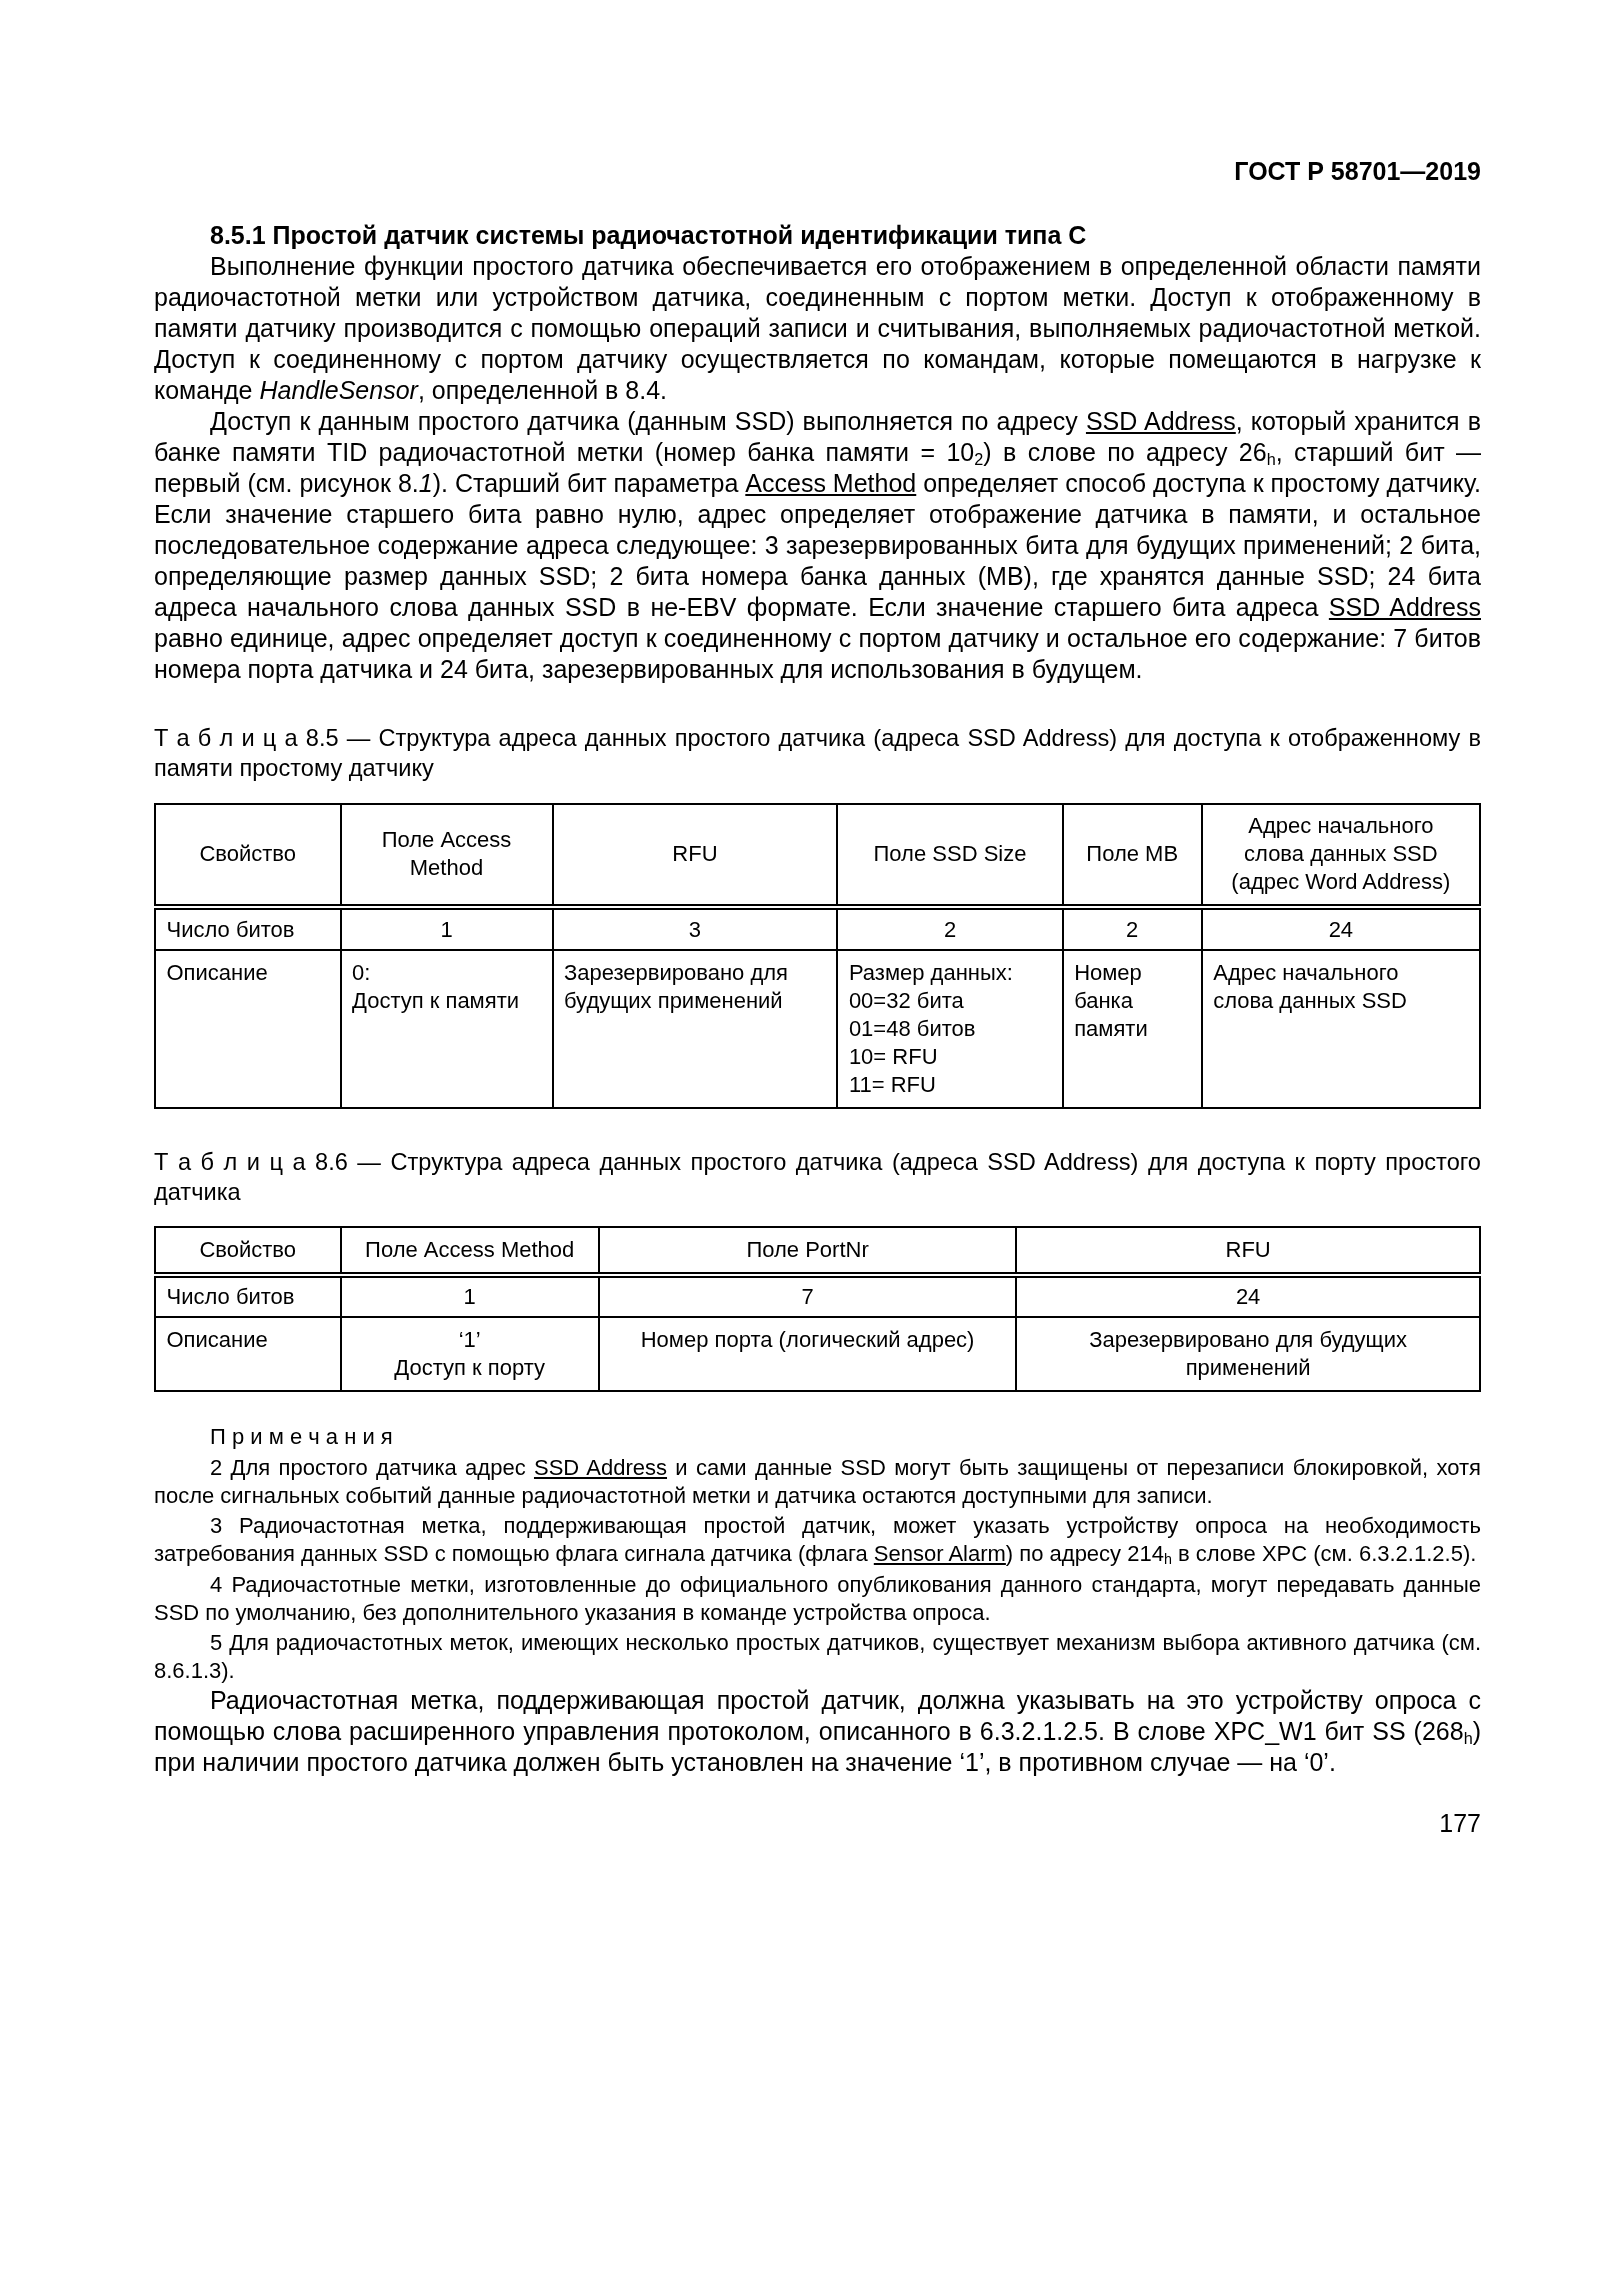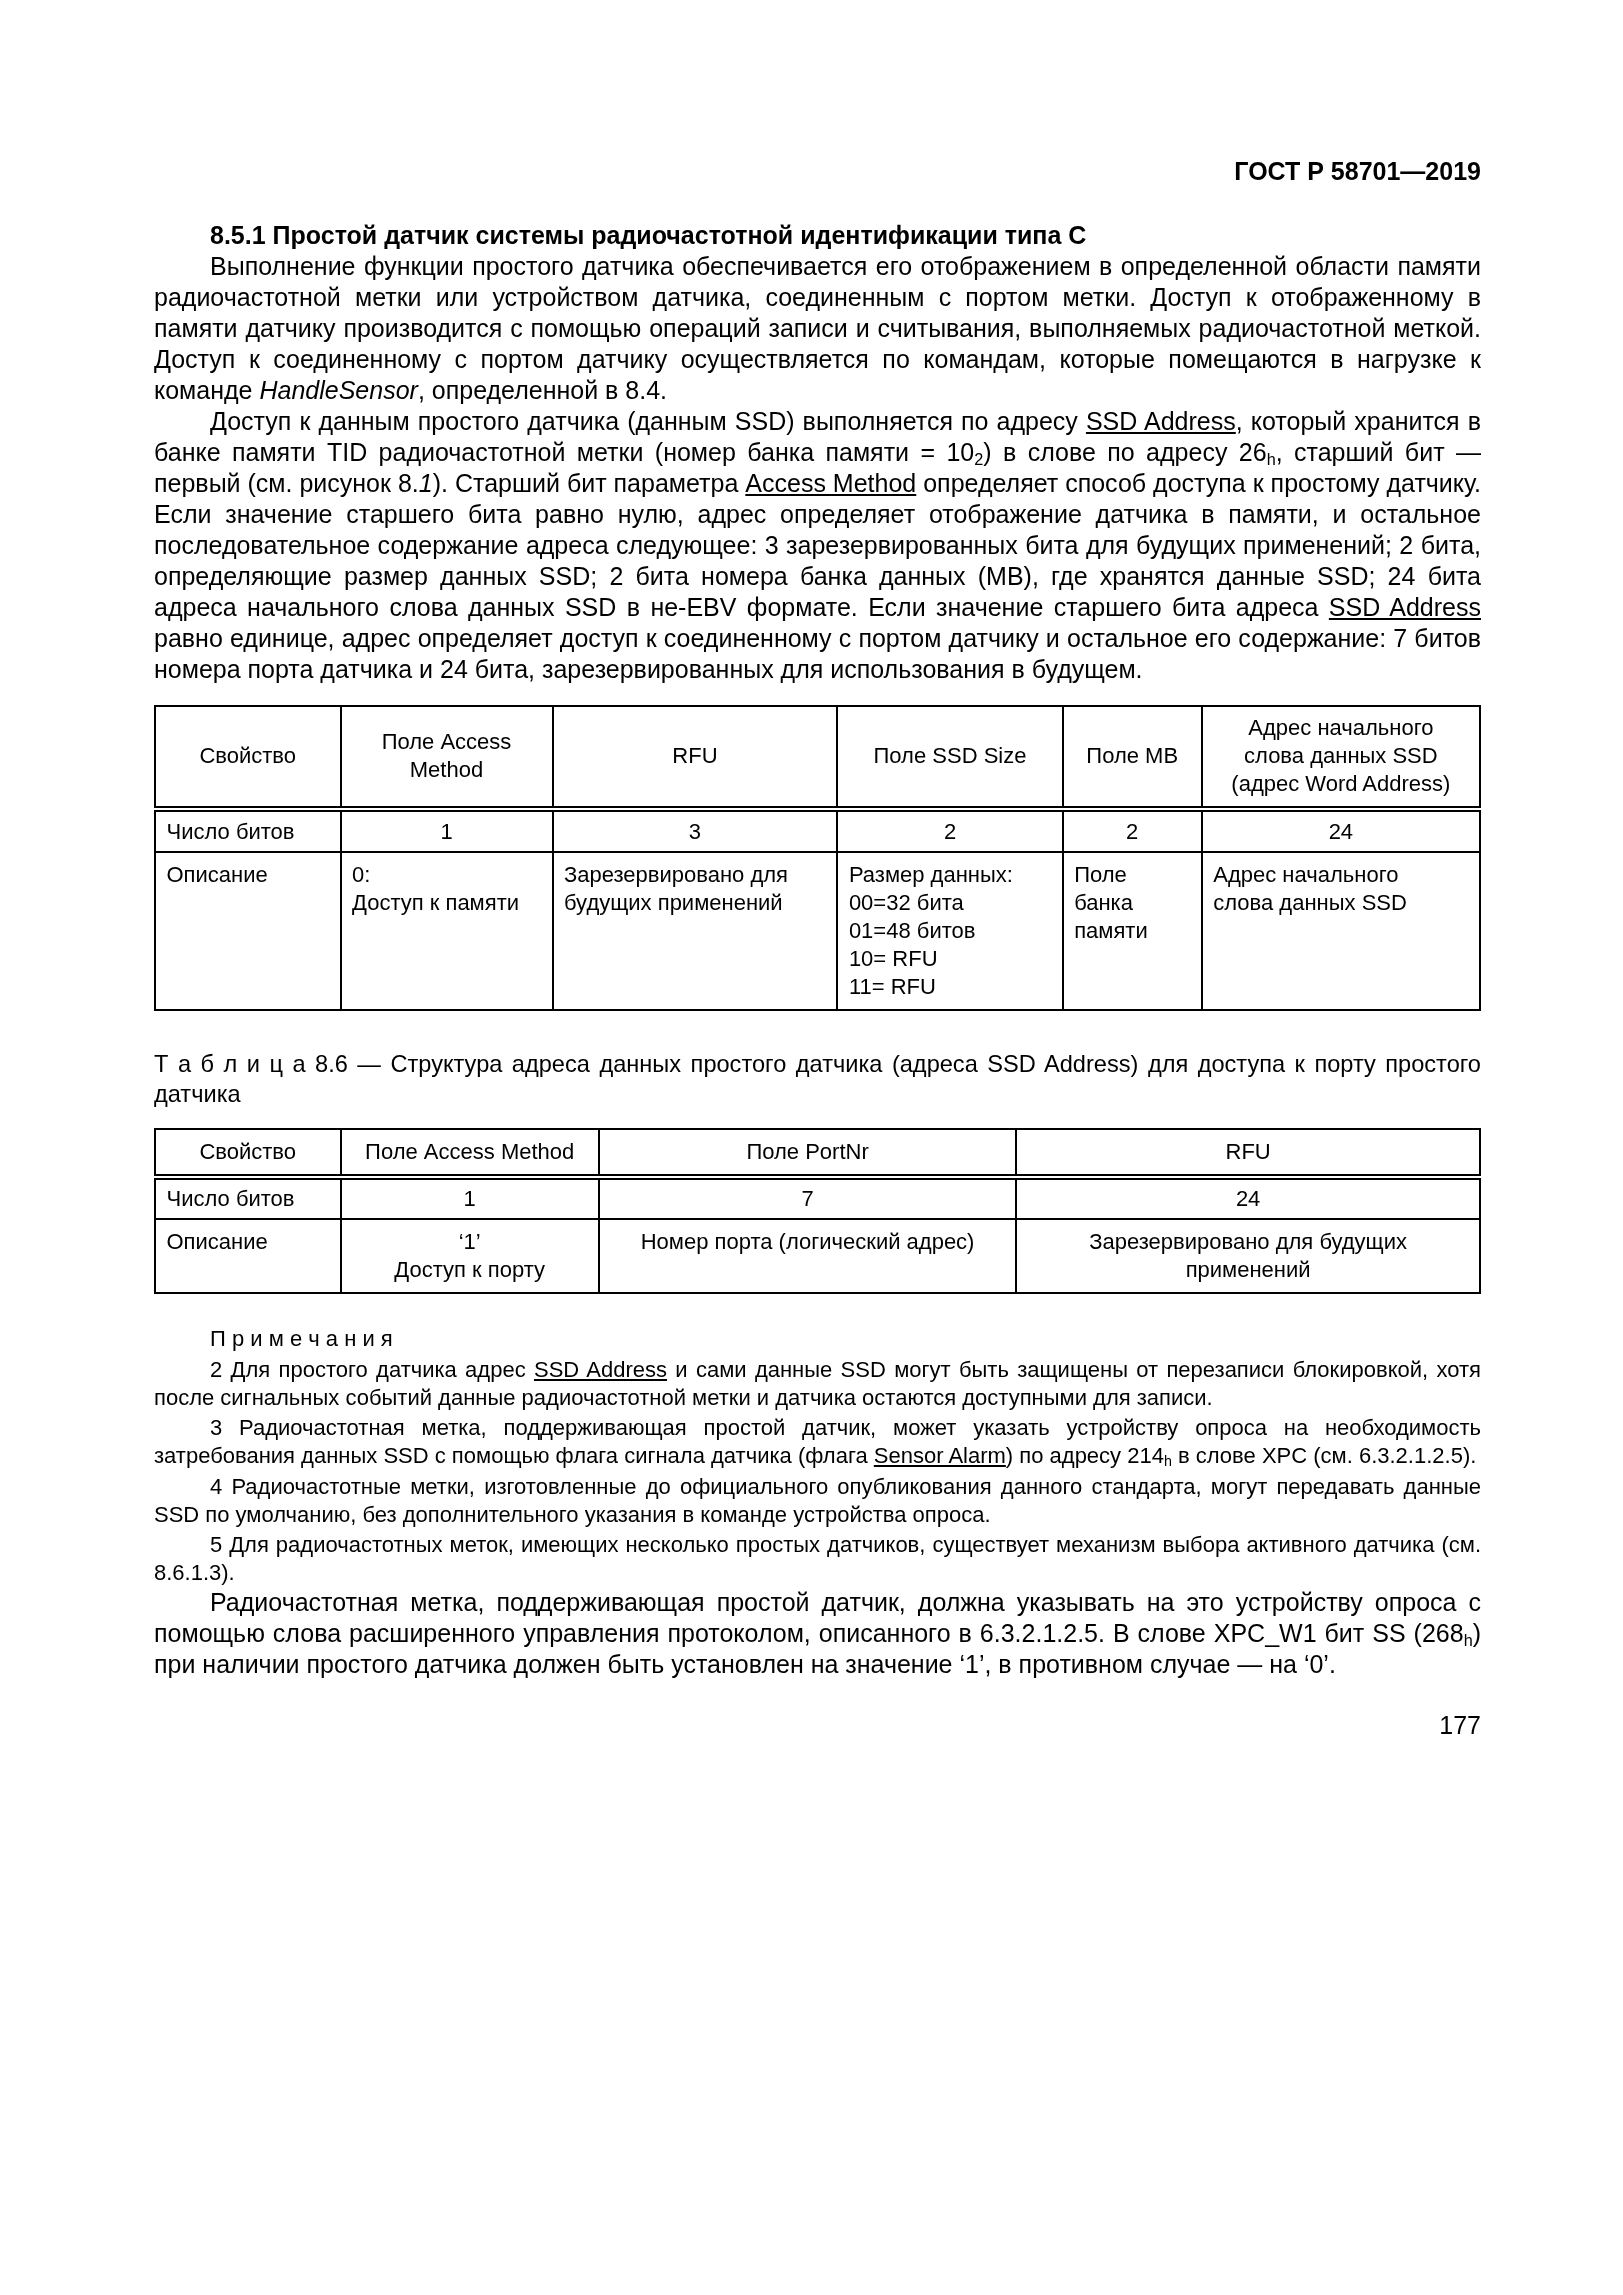--- a/index.html
+++ b/index.html
@@ -97,20 +97,21 @@
 
   <div class="running-header">
     <span>ГОСТ Р 58701—2019</span>
   </div>
 
   <div class="section-heading">8.5.1 Простой датчик системы радиочастотной идентификации типа С</div>
 
   <p class="body"><span>Выполнение функции простого датчика обеспечивается его отображением в определенной области памяти радиочастотной метки или устройством датчика, соединенным с портом метки. Доступ к отображенному в памяти датчику производится с помощью операций записи и считывания, выполняемых радиочастотной меткой. Доступ к соединенному с портом датчику осуществляется по командам, которые помещаются в нагрузке к команде </span><span class="run-i">HandleSensor</span><span>, определенной в 8.4.</span></p>
   <p class="body"><span>Доступ к данным простого датчика (данным SSD) выполняется по адресу </span><span class="run-u">SSD Address</span><span>, который хранится в банке памяти TID радиочастотной метки (номер банка памяти = 10</span><span class="run-sub">2</span><span>) в слове по адресу 26</span><span class="run-sub">h</span><span>, старший бит — первый (см. рисунок 8.</span><span class="run-i">1</span><span>). Старший бит параметра </span><span class="run-u">Access Method</span><span> определяет способ доступа к простому датчику. Если значение старшего бита равно нулю, адрес определяет отображение датчика в памяти, и остальное последовательное содержание адреса следующее: 3 зарезервированных бита для будущих применений; 2 бита, определяющие размер данных SSD; 2 бита номера банка данных (MB), где хранятся данные SSD; 24 бита адреса начального слова данных SSD в не-EBV формате. Если значение старшего бита адреса </span><span class="run-u">SSD Address</span><span> равно единице, адрес определяет доступ к соединенному с портом датчику и остальное его содержание: 7 битов номера порта датчика и 24 бита, зарезервированных для использования в будущем.</span></p>
 
+  <div class="tcaption">Т а б л и ц а  8.5 — Структура адреса данных простого датчика (адреса SSD Address) для доступа к отображенному в памяти простому датчику</div>
 
   <table class="gtable t85">
     <colgroup>
       <col style="width:14%">
         <col style="width:16%">
         <col style="width:21.5%">
         <col style="width:17%">
         <col style="width:10.5%">
         <col style="width:21%">
     </colgroup>
@@ -138,21 +139,21 @@
         <td class="lbl">Описание</td>
         <td>0:
 Доступ к памяти</td>
         <td>Зарезервировано для
 будущих применений</td>
         <td>Размер данных:
 00=32 бита
 01=48 битов
 10= RFU
 11= RFU</td>
-        <td>Поле
+        <td>Номер
 банка
 памяти</td>
         <td>Адрес начального
 слова данных SSD</td>
       </tr>
     </tbody>
   </table>
 
   <div class="tcaption">Т а б л и ц а  8.6 — Структура адреса данных простого датчика (адреса SSD Address) для доступа к порту простого датчика</div>
 

